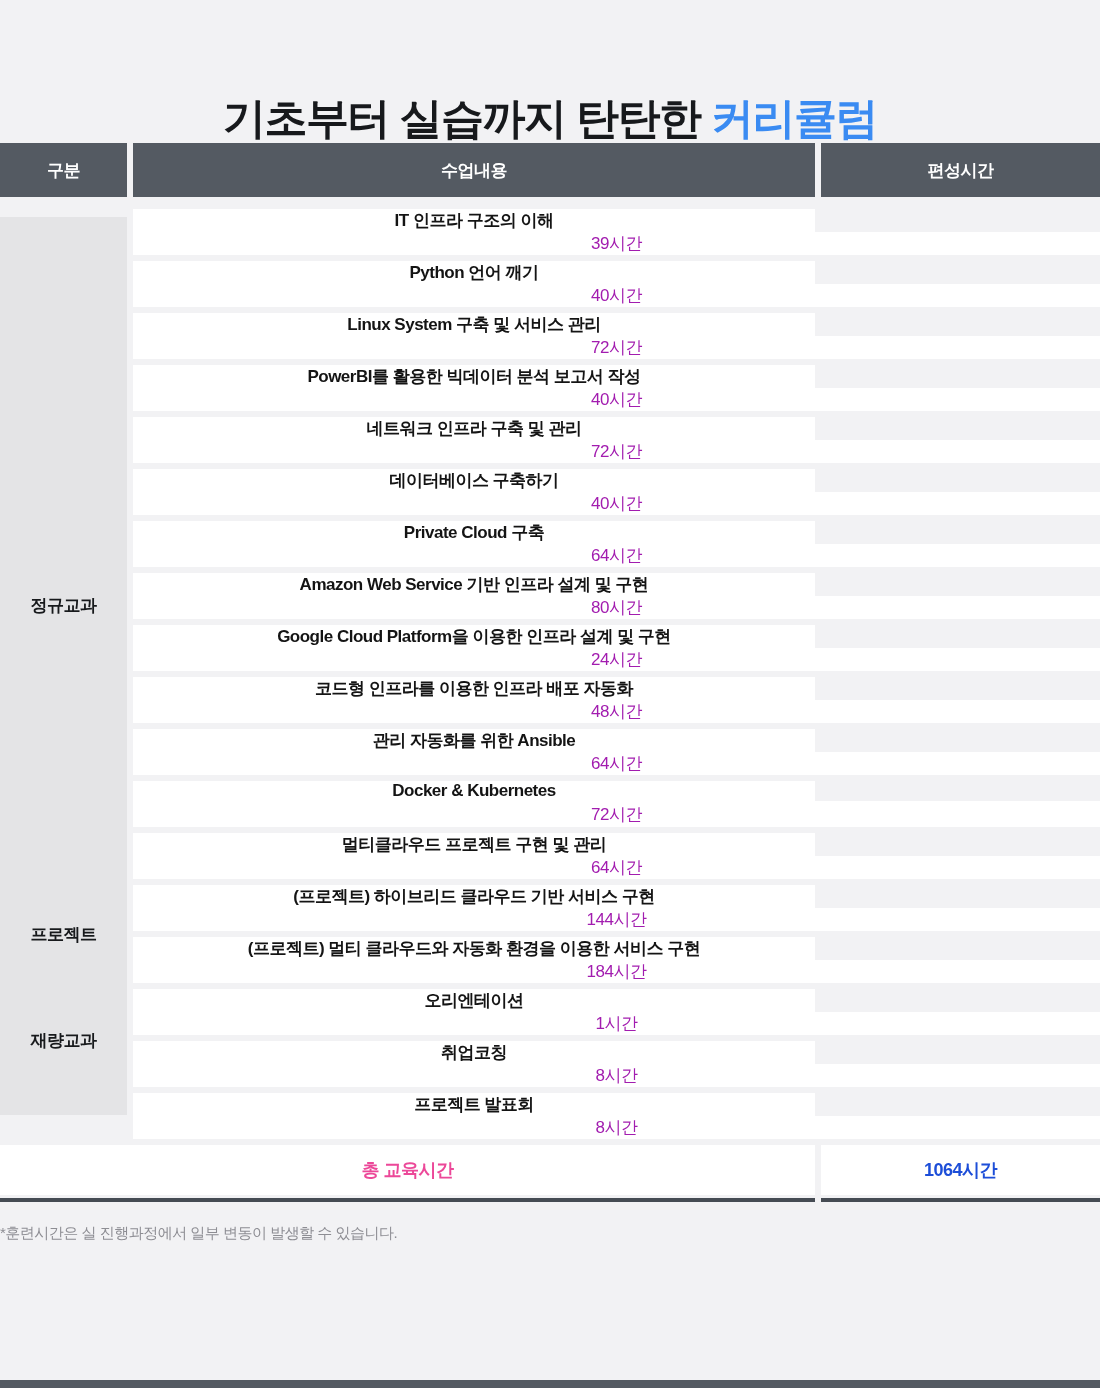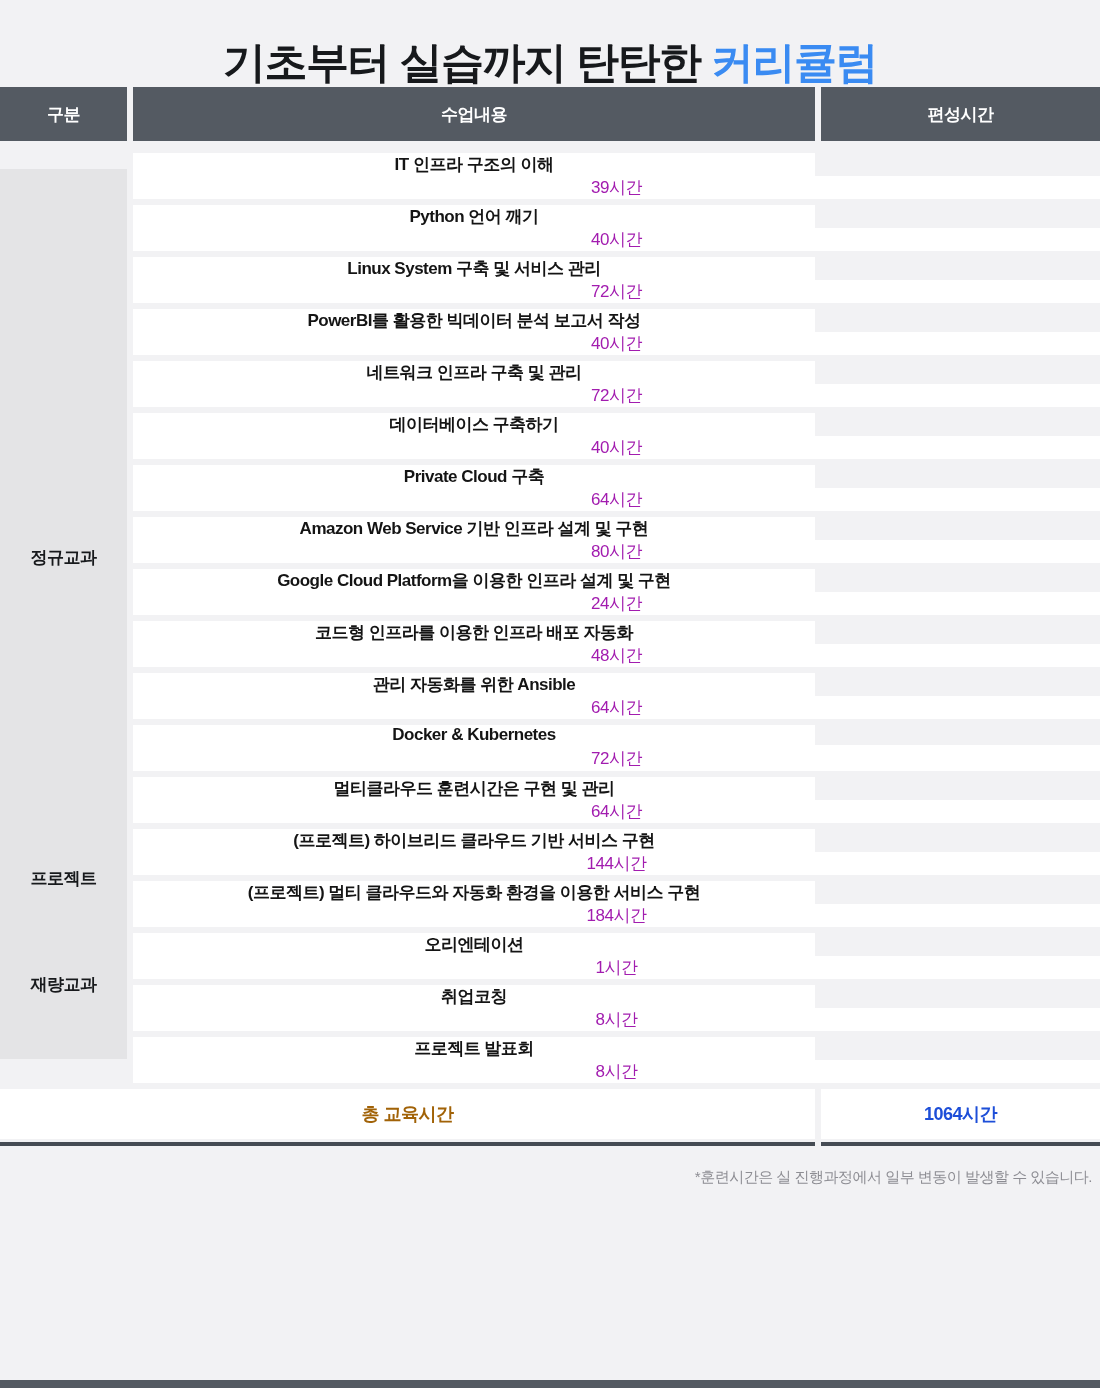--- a/index.html
+++ b/index.html
@@ -1,21 +1,21 @@
 <!DOCTYPE html>
 <html><head>
 <meta charset="utf-8">
 <style>
   html,body{margin:0;padding:0;background:#F2F2F4;}
   .page{
     position:relative;width:1100px;height:1388px;background:#F2F2F4;
     font-family:"Liberation Sans","DejaVu Sans",sans-serif;overflow:hidden;
   }
   .title{
-    padding-top:38px;text-align:center;font-size:43px;font-weight:800;
+    padding-top:94px;text-align:center;font-size:43px;font-weight:800;
     color:#17191C;letter-spacing:-1.5px;line-height:1.15;
   }
   .title .hl{color:#3A8BF2;}
   .thead{display:flex;height:54px;}
   .hc{
     background:#545A62;color:#FFFFFF;font-weight:700;font-size:17px;
     display:flex;align-items:center;justify-content:center;letter-spacing:-0.5px;
   }
   .h-cat{width:127px;}
   .h-gap{width:6px;}
@@ -28,31 +28,31 @@
     font-weight:700;font-size:17px;color:#17191C;letter-spacing:-0.5px;
   }
   .body-row{display:flex;height:46px;margin:0 0 6px 133px;flex-direction:column;}
   .cell{background:#FFFFFF;display:flex;align-items:center;justify-content:center;}
   .cell-content{width:682px;margin-right:6px;font-weight:700;font-size:17px;color:#141414;letter-spacing:-0.5px;}
   .cell-hours{flex:1;font-size:17px;font-weight:400;color:#a21caf;letter-spacing:-0.5px;}
   .total-row{display:flex;height:50px;}
   .total-left{
     width:815px;margin-right:6px;background:#FFFFFF;
     display:flex;align-items:center;justify-content:center;
-    font-weight:700;font-size:18px;color:#a16207;letter-spacing:-0.5px;
+    font-weight:700;font-size:18px;color:#ec4899;letter-spacing:-0.5px;
   }
   .total-right{
     flex:1;background:#FFFFFF;display:flex;align-items:center;justify-content:center;
     font-weight:700;font-size:18px;color:#1d4ed8;letter-spacing:-0.5px;
   }
   .dark-line{display:flex;margin-top:3px;height:4px;}
   .dl-left{width:815px;margin-right:6px;background:#454B53;}
   .dl-right{flex:1;background:#454B53;}
   .footnote{
-    margin-top:22px;text-align:right;padding-right:8px;
+    margin-top:22px;padding-right:8px;
     font-size:15px;color:#8D8D93;letter-spacing:-0.5px;
   }
   .bottom-bar{position:absolute;left:0;right:0;bottom:0;height:8px;background:#545A62;}
 </style>
 </head>
 <body>
 
 <div class="page">
 
   <div class="title">
@@ -61,21 +61,21 @@
 
   <div class="thead">
     <div class="hc h-cat">구분</div>
     <div class="h-gap"></div>
     <div class="hc h-content">수업내용</div>
     <div class="h-gap"></div>
     <div class="hc h-hours">편성시간</div>
   </div>
 
   <div class="tbody">
-      <div class="cat-block" style="top: 16px; height: 776px;">정규교과</div>
+      <div class="cat-block" style="top: 8px; height: 776px;">정규교과</div>
       <div class="body-row">
         <div class="cell cell-content">IT 인프라 구조의 이해</div>
         <div class="cell cell-hours">39시간</div>
       </div>
       <div class="body-row">
         <div class="cell cell-content">Python 언어 깨기</div>
         <div class="cell cell-hours">40시간</div>
       </div>
       <div class="body-row">
         <div class="cell cell-content">Linux System 구축 및 서비스 관리</div>
@@ -111,21 +111,21 @@
       </div>
       <div class="body-row">
         <div class="cell cell-content">관리 자동화를 위한 Ansible</div>
         <div class="cell cell-hours">64시간</div>
       </div>
       <div class="body-row">
         <div class="cell cell-content">Docker &amp; Kubernetes</div>
         <div class="cell cell-hours">72시간</div>
       </div>
       <div class="body-row">
-        <div class="cell cell-content">멀티클라우드 훈련시간은 구현 및 관리</div>
+        <div class="cell cell-content">멀티클라우드 프로젝트 구현 및 관리</div>
         <div class="cell cell-hours">64시간</div>
       </div>
       <div class="cat-block" style="top: 676px; height: 98px;">프로젝트</div>
       <div class="body-row">
         <div class="cell cell-content">(프로젝트) 하이브리드 클라우드 기반 서비스 구현</div>
         <div class="cell cell-hours">144시간</div>
       </div>
       <div class="body-row">
         <div class="cell cell-content">(프로젝트) 멀티 클라우드와 자동화 환경을 이용한 서비스 구현</div>
         <div class="cell cell-hours">184시간</div>

